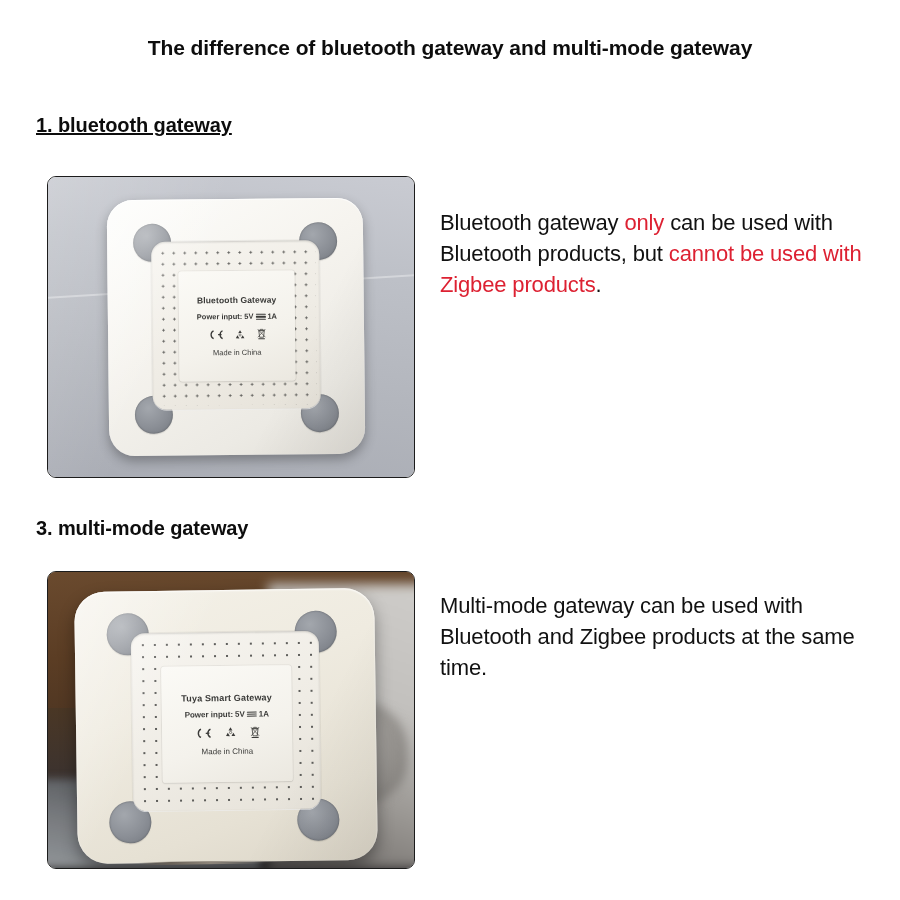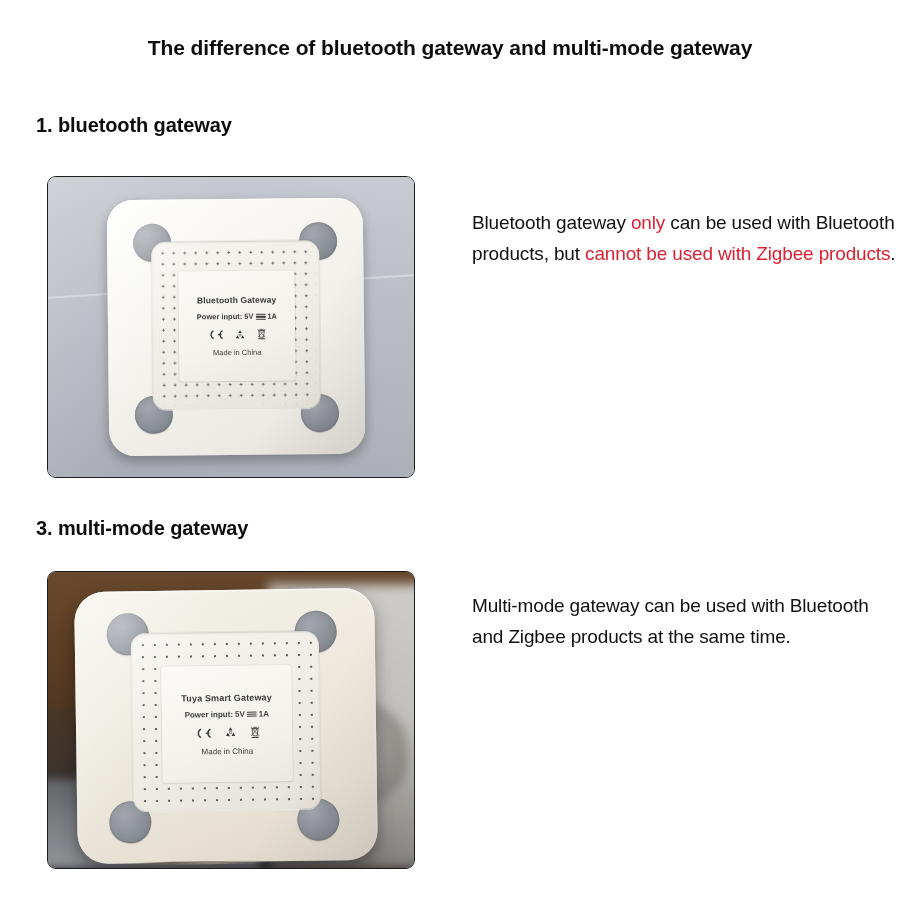--- a/index.html
+++ b/index.html
@@ -32,21 +32,21 @@
 
   
   .section-heading {
     position: absolute;
     left: 36px;
     font-size: 20px;
     font-weight: bold;
     color: #0d0d0d;
     letter-spacing: -0.1px;
   }
-  #heading-1 { top: 114px; }
+  #heading-1 { top: 114px; text-decoration: underline; }
   #heading-2 { top: 517px; }
 
   
   .photo {
     position: absolute;
     left: 47px;
     width: 368px;
     border: 1.5px solid #1c1c1c;
     border-radius: 9px;
     overflow: hidden;
@@ -288,23 +288,23 @@
     bottom: -2px;
     width: 44%;
     height: 3px;
     background: linear-gradient(90deg, rgba(60,55,48,0) 0%, #6a6258 25%, #8d857a 55%, rgba(60,55,48,0) 100%);
     border-radius: 2px;
   }
 
   
   .body-copy {
     position: absolute;
-    left: 472px;
+    left: 440px;
     width: 428px;
-    font-size: 19px;
+    font-size: 22px;
     line-height: 31px;
     color: #111111;
     letter-spacing: -0.15px;
   }
   #copy-1 { top: 207px; }
   #copy-2 { top: 590px; }
   .em-red { color: #dd2132; }
 </style>
 </head>
 <body>

